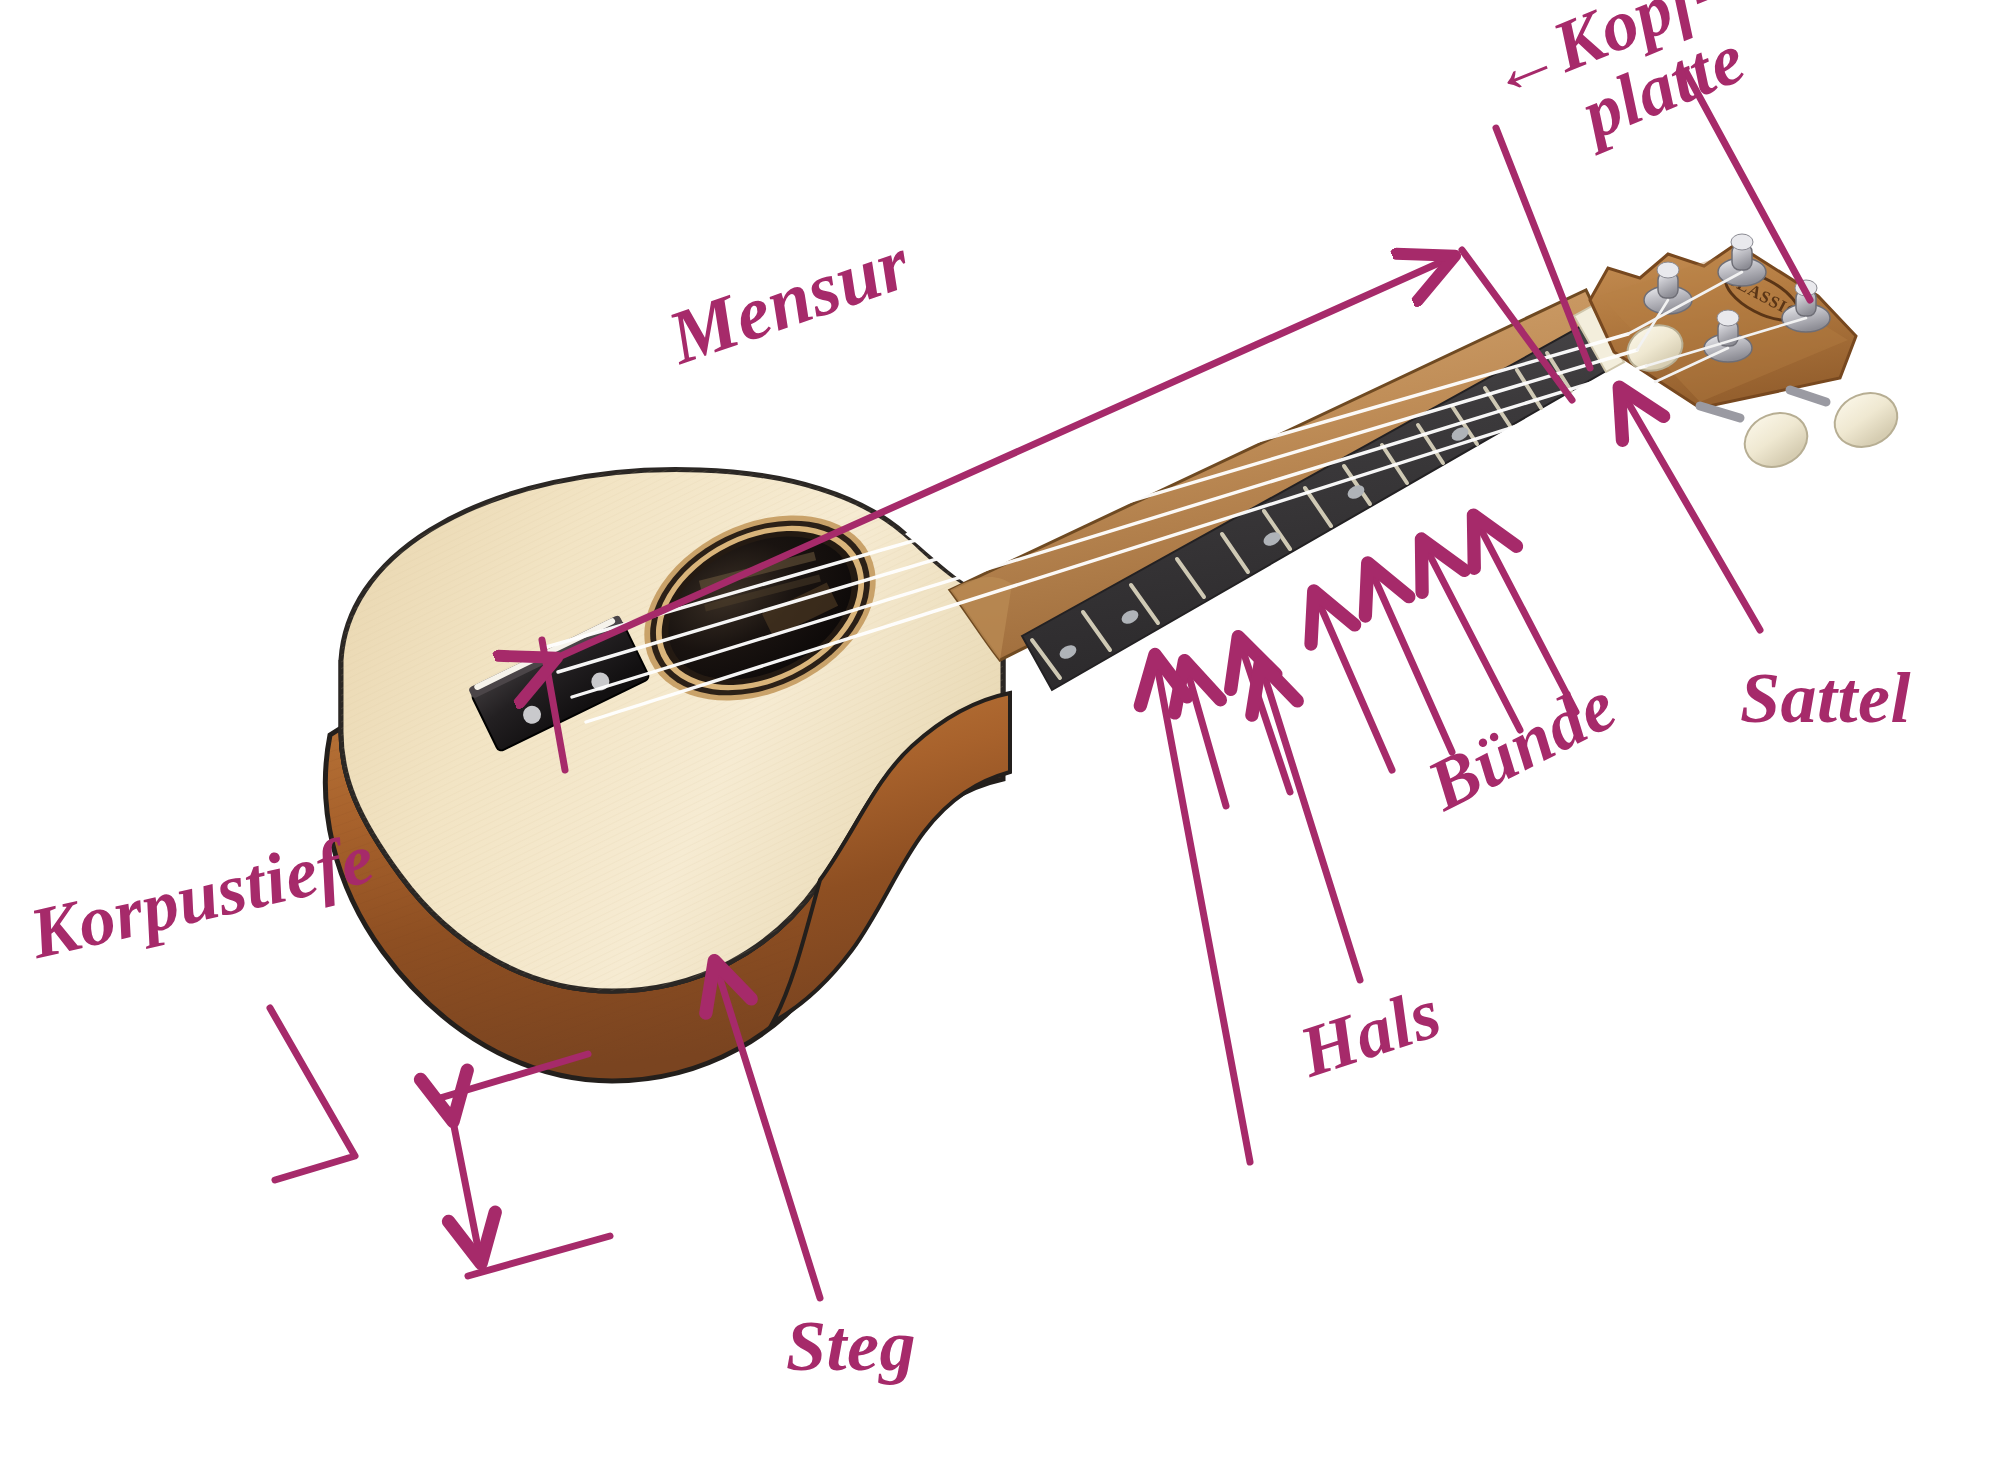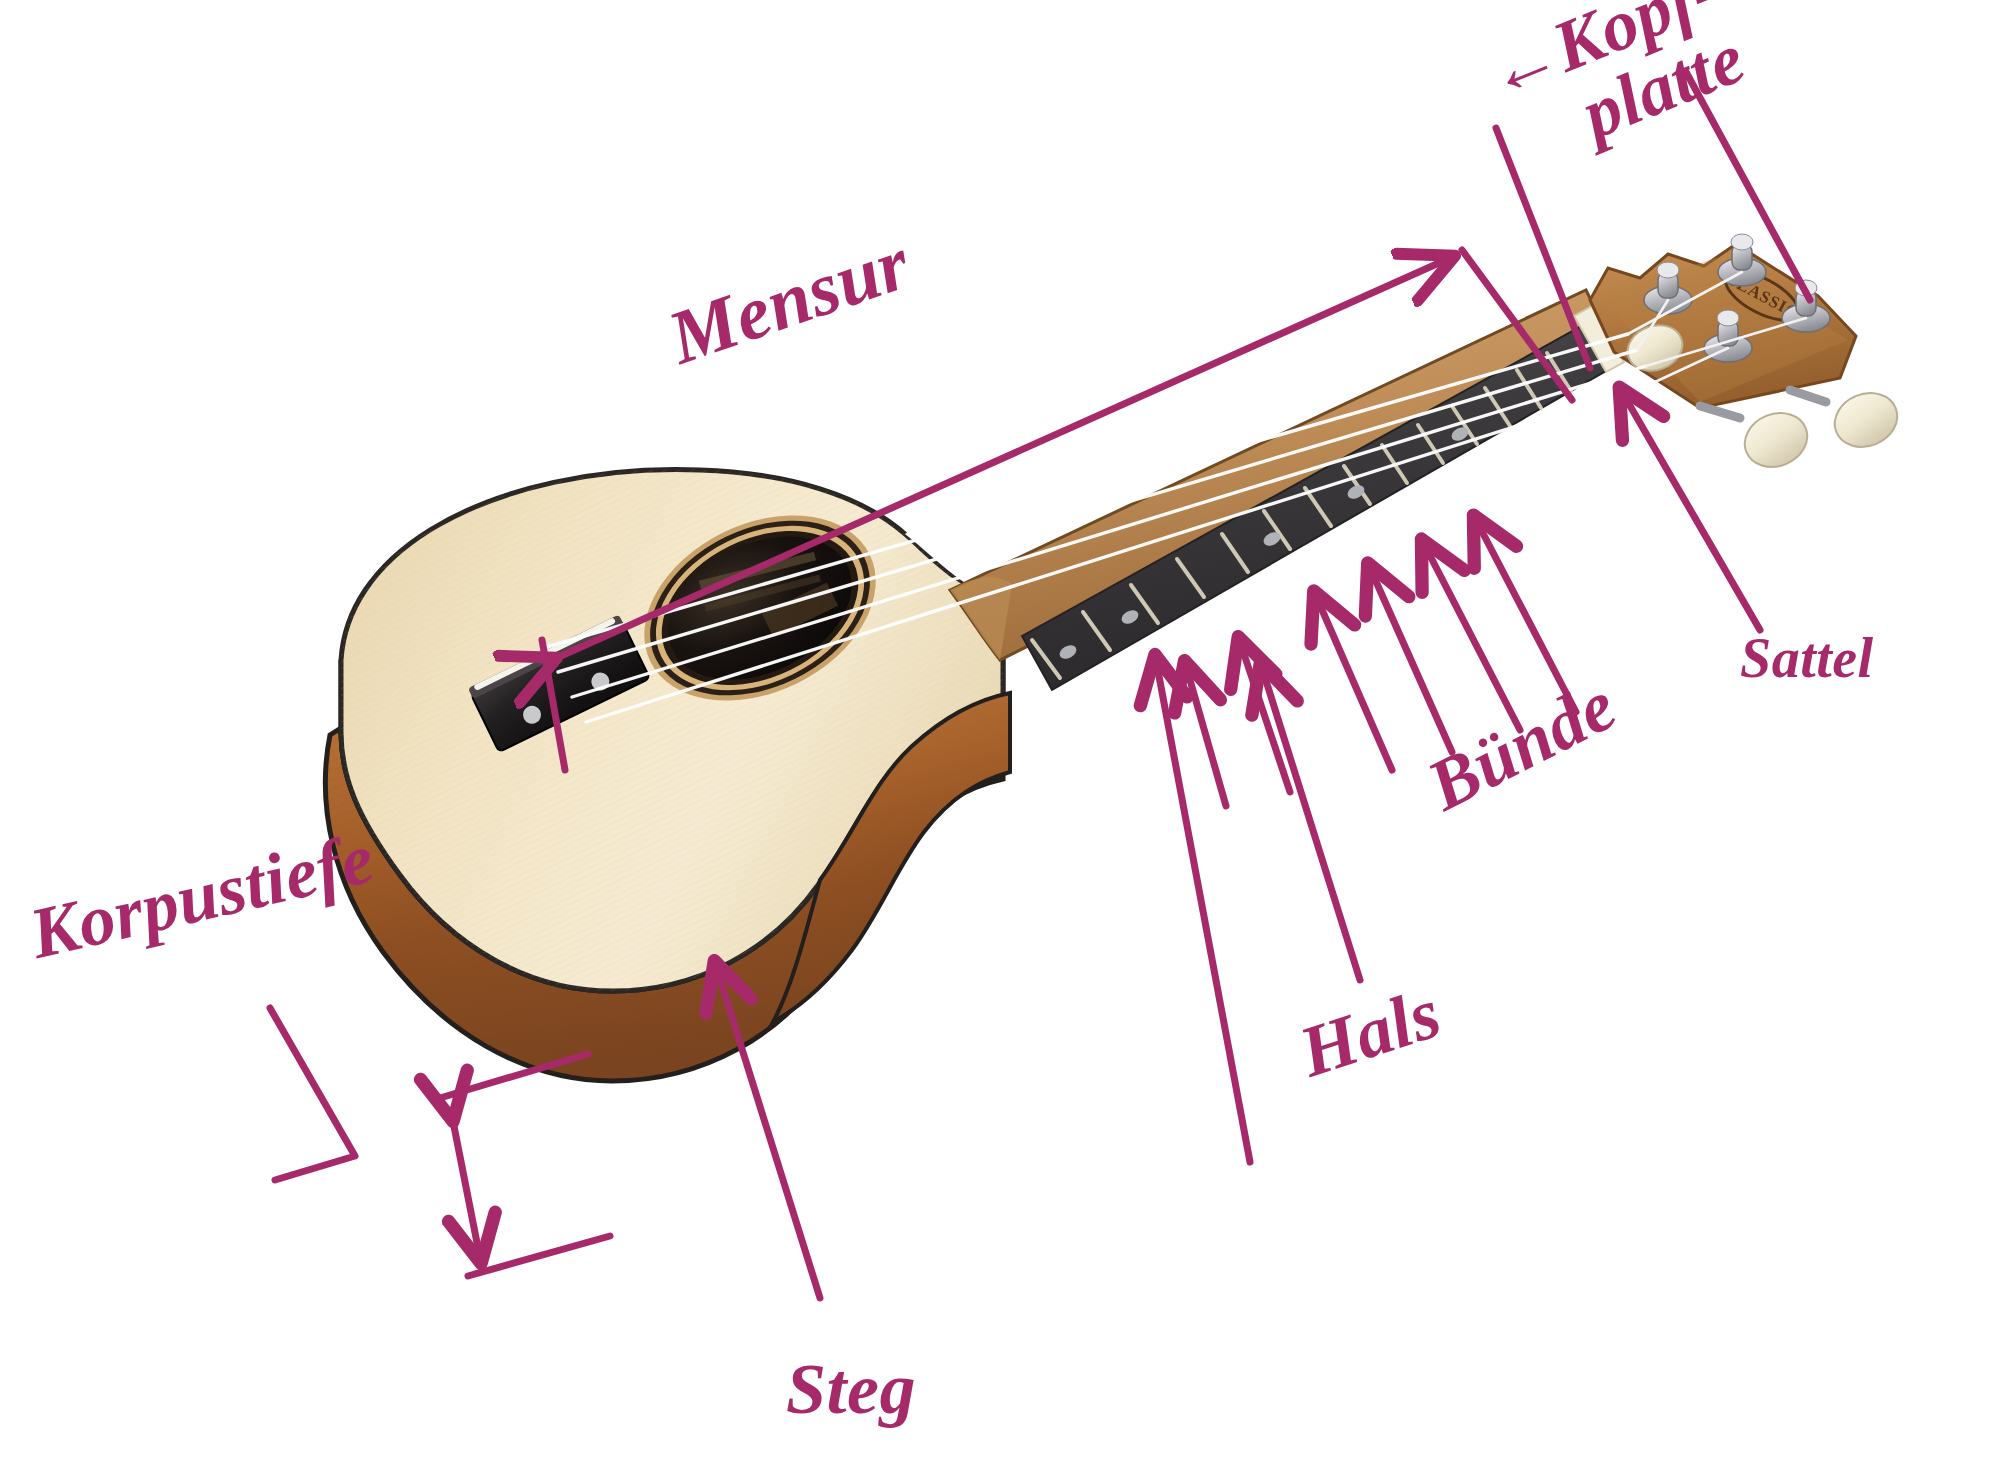--- a/index.html
+++ b/index.html
@@ -354,24 +354,24 @@
     </g>
   </svg>
 
   <div class="lbl two" style="left:1476px;top:44px;font-size:72px;transform:rotate(-22deg);text-align:center;">
     <span>←Kopf-→</span><br>
     <span>platte</span>
   </div>
 
   <div class="lbl" style="left:660px;top:306px;font-size:76px;transform:rotate(-19deg);">Mensur</div>
 
-  <div class="lbl" style="left:1740px;top:632px;font-size:56px;text-align:right;">Sattel</div>
+  <div class="lbl" style="left:1740px;top:664px;font-size:72px;text-align:right;">Sattel</div>
 
   <div class="lbl" style="left:1418px;top:760px;font-size:72px;transform:rotate(-27deg);">Bünde</div>
 
   <div class="lbl" style="left:1292px;top:1022px;font-size:72px;transform:rotate(-18deg);">Hals</div>
 
 
   <div class="lbl" style="left:24px;top:902px;font-size:72px;transform:rotate(-13deg);">Korpustiefe</div>
 
-  <div class="lbl" style="left:786px;top:1312px;font-size:72px;margin-top:43px;">Steg</div>
+  <div class="lbl" style="left:786px;top:1312px;font-size:72px;">Steg</div>
 
 </div>
 
 </body></html>

